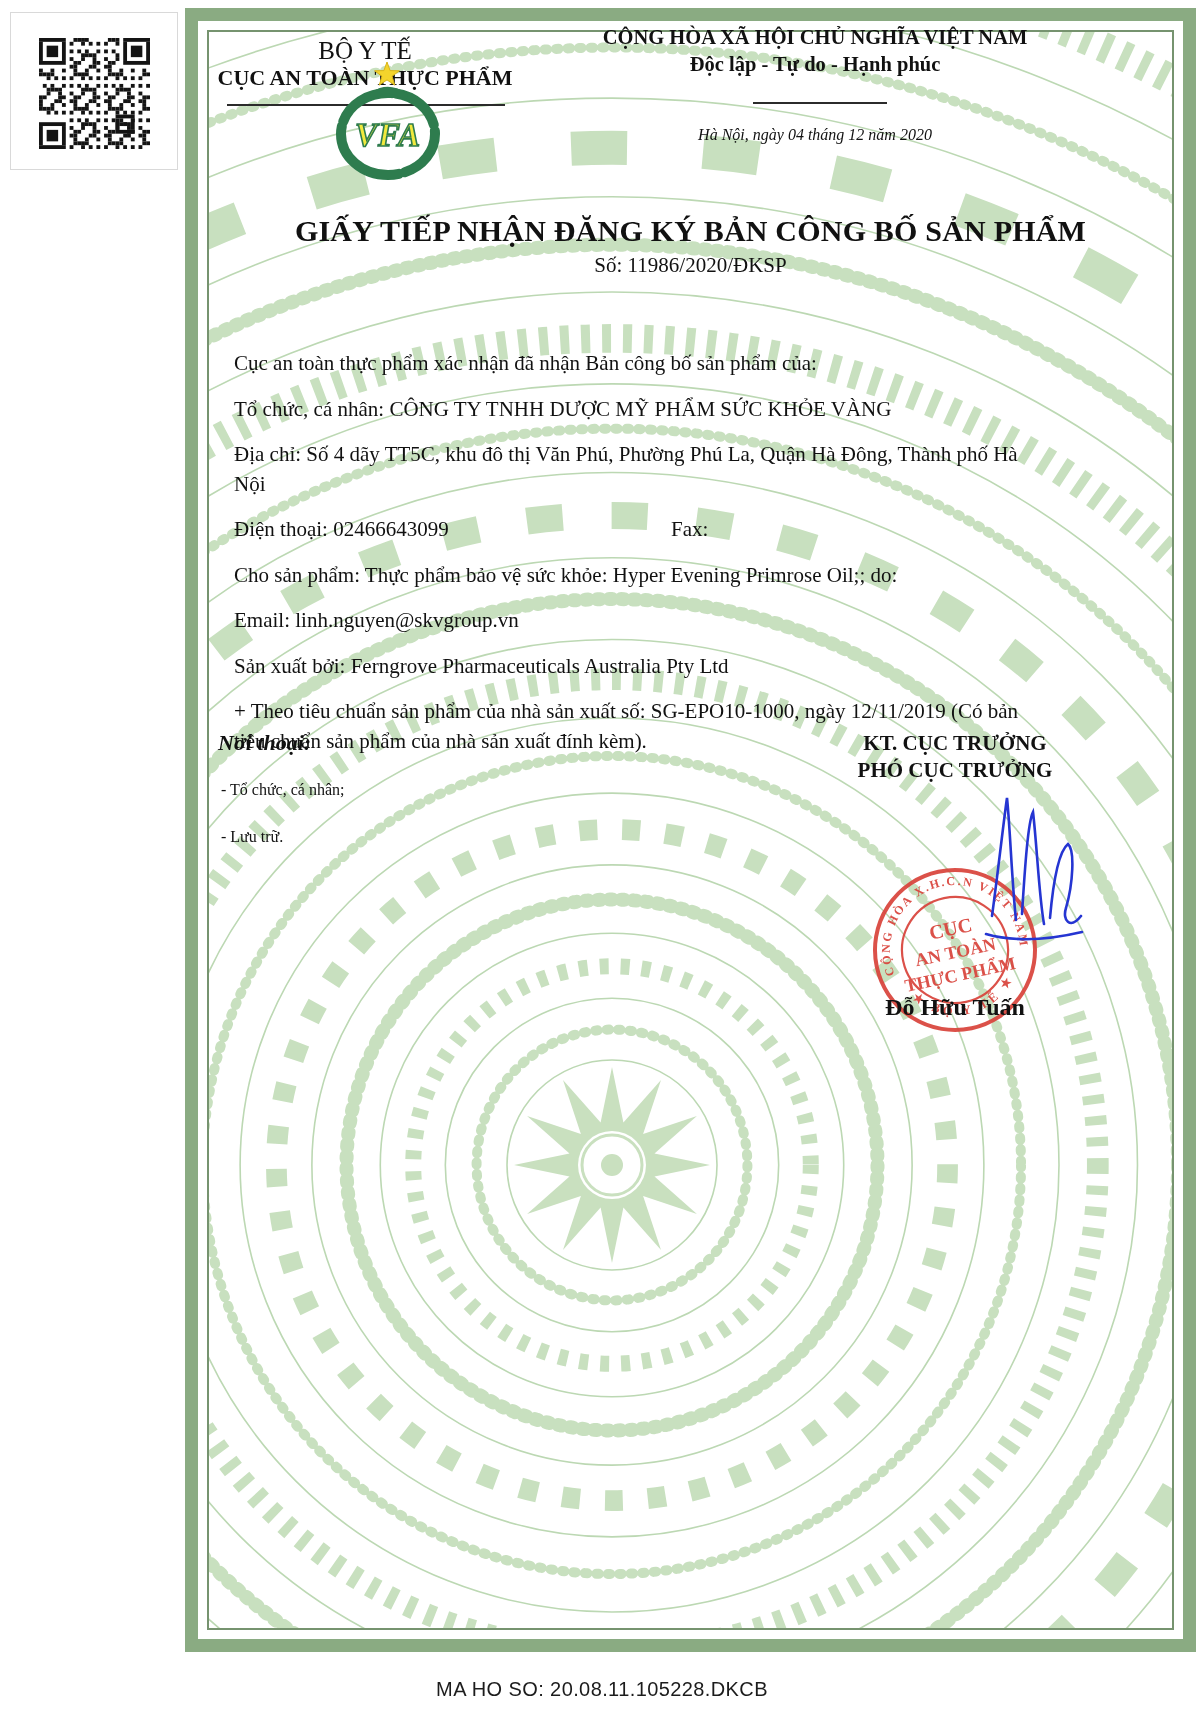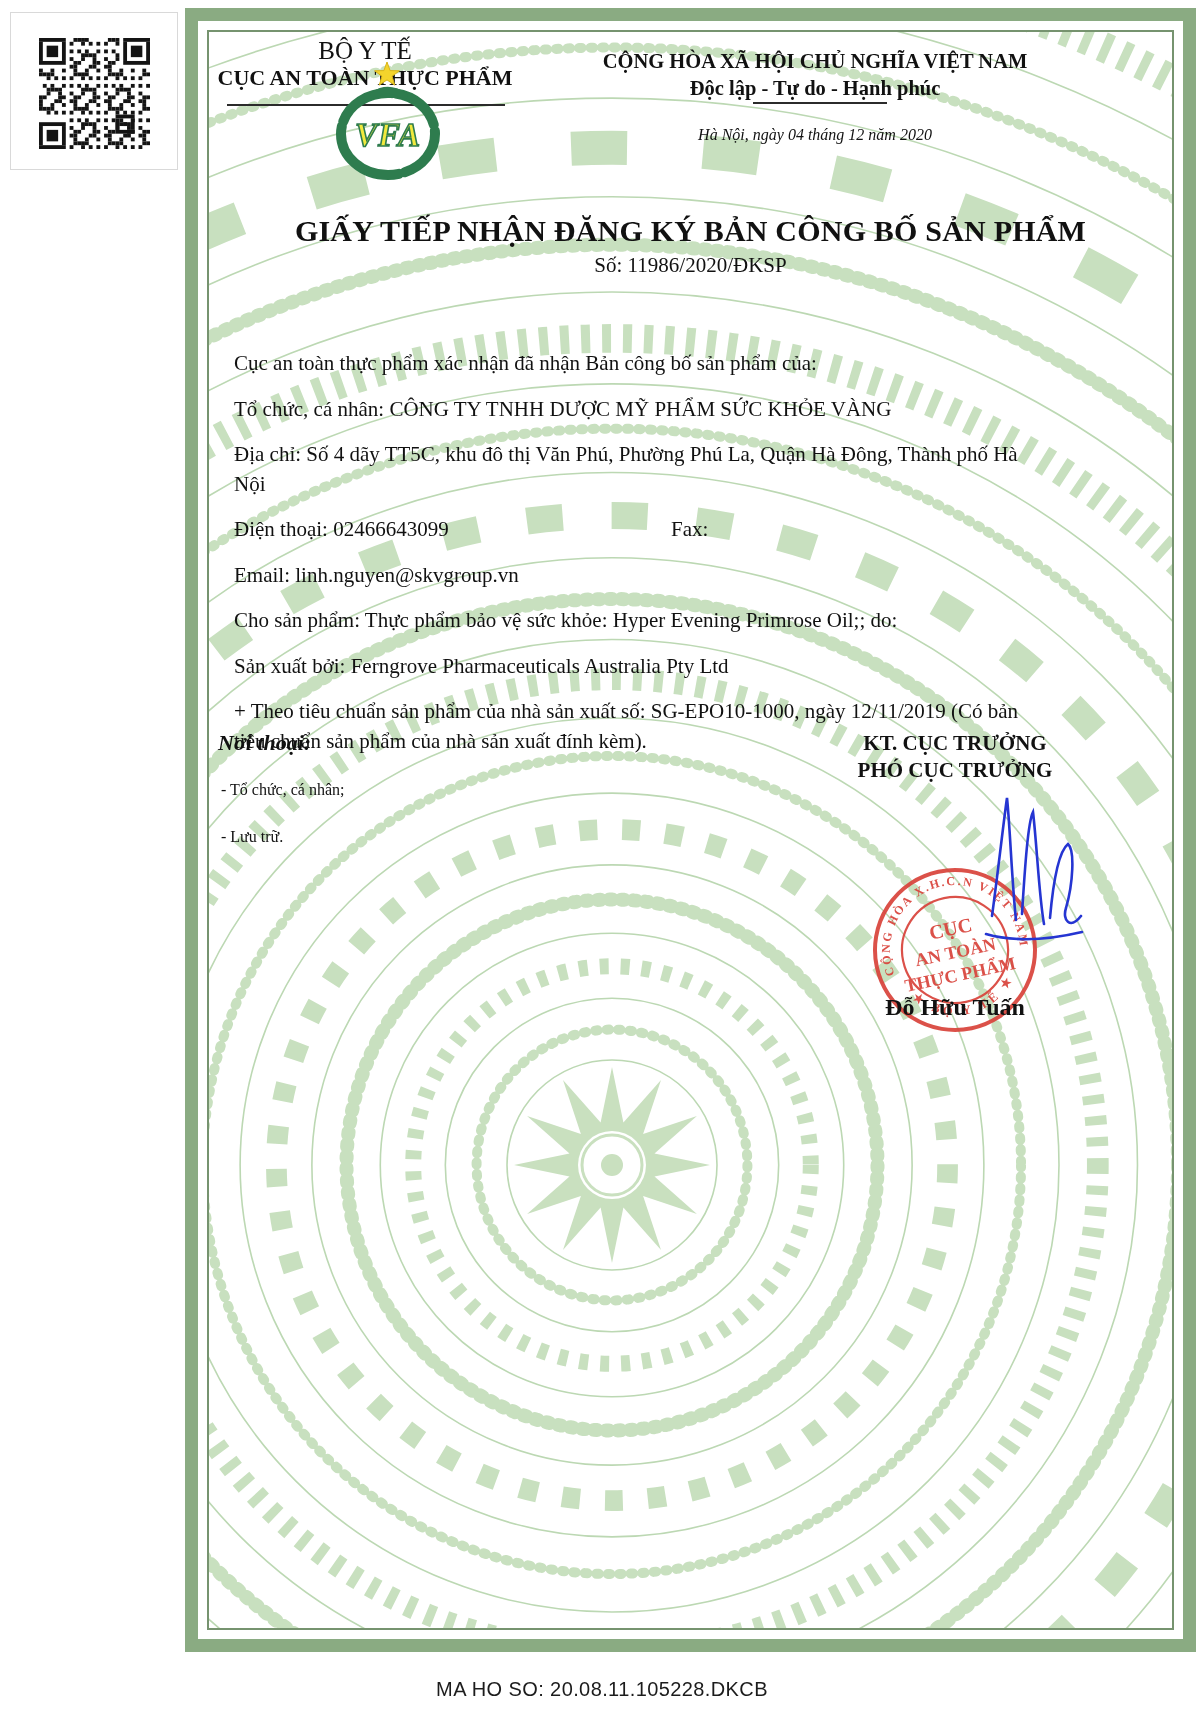--- a/index.html
+++ b/index.html
@@ -376,39 +376,39 @@
   </div>
   <div class="rule" style="left:227px;top:104px;width:278px;"></div>
 
   <svg class="abs" style="left:322px;top:58px;" width="130" height="122">
     <polygon fill="#f4d42c" stroke="#d8b51a" stroke-width="1" points="65,4 68.1,12.6 77.4,12.8 70.1,18.3 72.7,27.1 65,21.9 57.3,27.1 59.9,18.3 52.6,12.8 61.9,12.6"></polygon>
     <ellipse cx="66" cy="76" rx="47" ry="41" fill="none" stroke="var(--logo-green)" stroke-width="10" stroke-dasharray="52 6 88 5 60 4" stroke-linecap="round"></ellipse>
     <path d="M52,37 q14,-10 30,1" fill="none" stroke="var(--logo-green)" stroke-width="7" stroke-linecap="round"></path>
     <text x="66" y="88" text-anchor="middle" font-family="Liberation Serif, serif" font-style="italic" font-weight="bold" font-size="33" fill="var(--logo-yellow)" stroke="var(--logo-green)" stroke-width="1.6" letter-spacing="1">VFA</text>
   </svg>
 
-  <div class="abs ctr" style="left:580px;top:48px;width:470px;">
+  <div class="abs ctr" style="left:580px;top:24px;width:470px;">
     <div class="hdr-bold-r">CỘNG HÒA XÃ HỘI CHỦ NGHĨA VIỆT NAM</div>
     <div class="hdr-bold-r">Độc lập - Tự do - Hạnh phúc</div>
   </div>
   <div class="rule" style="left:753px;top:102px;width:134px;"></div>
   <div class="abs ctr date-line" style="left:580px;top:126px;width:470px;">Hà Nội, ngày 04 tháng 12 năm 2020</div>
 
   <div class="abs ctr doc-title" style="left:196px;top:214px;width:989px;">GIẤY TIẾP NHẬN ĐĂNG KÝ BẢN CÔNG BỐ SẢN PHẨM</div>
   <div class="abs ctr doc-number" style="left:196px;top:253px;width:989px;">Số: 11986/2020/ĐKSP</div>
 
   <div class="abs body-text" style="left:218px;top:333px;">
     <p><span>Cục an toàn thực phẩm xác nhận đã nhận Bản công bố sản phẩm của:</span></p>
     <p><span>Tổ chức, cá nhân: CÔNG TY TNHH DƯỢC MỸ PHẨM SỨC KHỎE VÀNG</span></p>
     <p><span>Địa chỉ: Số 4 dãy TT5C, khu đô thị Văn Phú, Phường Phú La, Quận Hà Đông, Thành phố Hà Nội</span></p>
     <p>
       <span class="phone-cell">Điện thoại: 02466643099</span><span>Fax:</span>
     </p>
+    <p><span>Cho sản phẩm: Thực phẩm bảo vệ sức khỏe: Hyper Evening Primrose Oil;; do:</span></p>
     <p><span>Email: linh.nguyen@skvgroup.vn</span></p>
-    <p><span>Cho sản phẩm: Thực phẩm bảo vệ sức khỏe: Hyper Evening Primrose Oil;; do:</span></p>
     <p><span>Sản xuất bởi: Ferngrove Pharmaceuticals Australia Pty Ltd</span></p>
     <p><span>+ Theo tiêu chuẩn sản phẩm của nhà sản xuất số: SG-EPO10-1000, ngày 12/11/2019 (Có bản tiêu chuẩn sản phẩm của nhà sản xuất đính kèm).</span></p>
   </div>
 
   <div class="abs" style="left:218px;top:730px;">
     <div class="recip-label">Nơi thoại:</div>
     <div class="recip-item">- Tổ chức, cá nhân;</div>
     <div class="recip-item">- Lưu trữ.</div>
   </div>
 

